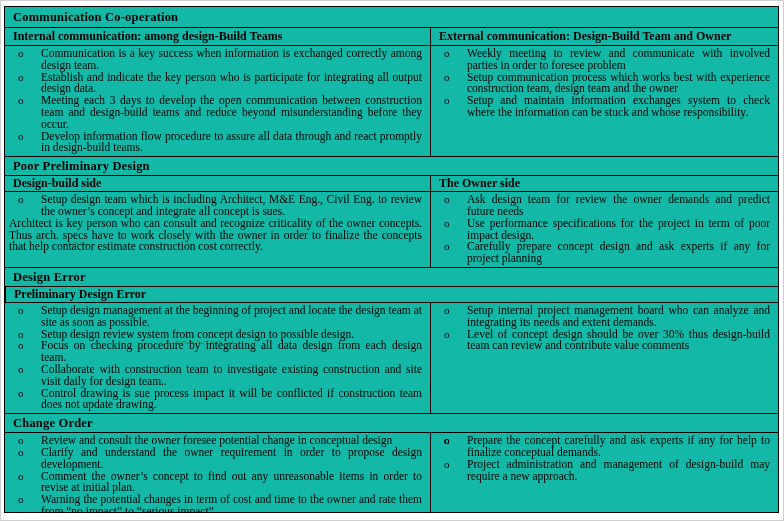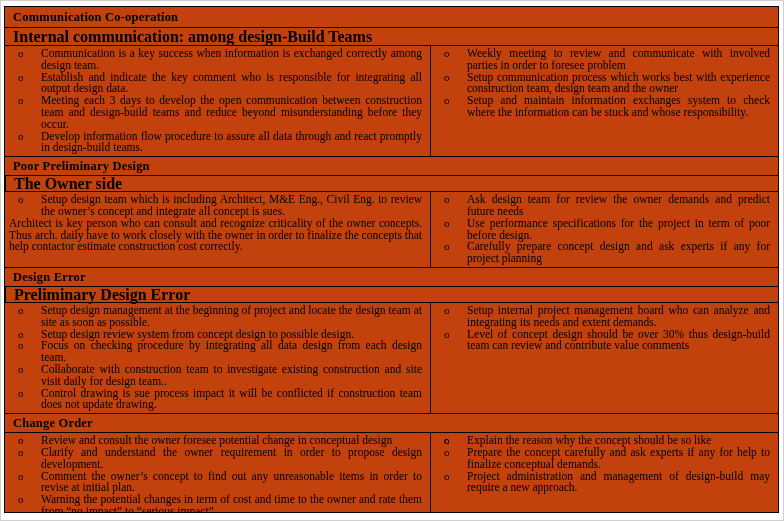--- a/index.html
+++ b/index.html
@@ -12,21 +12,21 @@
   .page {
     position: relative;
     width: 784px; height: 521px;
     background: #ffffff;
     box-shadow: inset 0 0 0 1px #cfcfcf;
   }
   .doc-table {
     position: absolute;
     left: 4px; top: 6px; right: 5px; bottom: 8px;
     border: 1px solid #000000;
-    background: #c2410c;
+    background: #14b8a6;
     display: flex;
     flex-direction: column;
     overflow: hidden;
   }
   .title-row {
     flex: 0 0 auto;
     border-bottom: 1px solid #000000;
     font-weight: bold;
     font-size: 12.5px;
     line-height: 13px;
@@ -47,21 +47,21 @@
     flex: 0 0 425px;
     box-sizing: border-box;
   }
   .cell-right {
     flex: 1 1 auto;
     border-left: 1px solid #000000;
     min-width: 0;
   }
   .hdr-row .cell-left, .hdr-row .cell-right {
     font-weight: bold;
-    font-size: 16px;
+    font-size: 12px;
     line-height: 13px;
     padding: 1px 8px 1px 8px;
   }
   .hdr-row.tall .cell-left, .hdr-row.tall .cell-right { padding-top: 2px; padding-bottom: 2px; }
   .content .cell-left, .content .cell-right {
     padding: 2px 4px 2px 0;
     font-size: 11.5px;
     line-height: 11.8px;
   }
   .bullet {
@@ -90,47 +90,49 @@
 </style>
 </head>
 <body>
 
 <div class="page">
   <div class="doc-table">
 
     <div class="title-row first">Communication Co-operation</div>
     <div class="split-row hdr-row tall">
       <div class="cell-left">Internal communication: among design-Build Teams</div>
+      <div class="cell-right">External communication: Design-Build Team and Owner</div>
     </div>
     <div class="split-row content" style="min-height:97px;">
       <div class="cell-left">
         <div class="bullet"><span class="marker">o</span><span>Communication is a key success when information is exchanged correctly among design team.</span></div>
-        <div class="bullet"><span class="marker">o</span><span>Establish and indicate the key comment who is responsible for integrating all output design data.</span></div>
+        <div class="bullet"><span class="marker">o</span><span>Establish and indicate the key person who is participate for integrating all output design data.</span></div>
         <div class="bullet"><span class="marker">o</span><span>Meeting each 3 days to develop the open communication between construction team and design-build teams and reduce beyond misunderstanding before they occur.</span></div>
         <div class="bullet"><span class="marker">o</span><span>Develop information flow procedure to assure all data through and react promptly in design-build teams.</span></div>
       </div>
       <div class="cell-right">
         <div class="bullet"><span class="marker">o</span><span>Weekly meeting to review and communicate with involved parties in order to foresee problem</span></div>
         <div class="bullet"><span class="marker">o</span><span>Setup communication process which works best with experience construction team, design team and the owner</span></div>
         <div class="bullet"><span class="marker">o</span><span>Setup and maintain information exchanges system to check where the information can be stuck and whose responsibility.</span></div>
       </div>
     </div>
 
     <div class="title-row">Poor Preliminary Design</div>
     <div class="split-row hdr-row">
+      <div class="cell-left">Design-build side</div>
       <div class="cell-right">The Owner side</div>
     </div>
     <div class="split-row content" style="min-height:66px;">
       <div class="cell-left">
         <div class="bullet"><span class="marker">o</span><span>Setup design team which is including Architect, M&amp;E Eng., Civil Eng. to review the owner’s concept and integrate all concept is sues.</span></div>
-        <div class="note"><span>Architect is key person who can consult and recognize criticality of the owner concepts. Thus arch. </span><span class="wavy">daily</span><span> have to work closely with the owner in order to finalize the concepts that help contactor estimate construction cost correctly.</span></div>
+        <div class="note"><span>Architect is key person who can consult and recognize criticality of the owner concepts. Thus arch. </span><span class="wavy">specs</span><span> have to work closely with the owner in order to finalize the concepts that help contactor estimate construction cost correctly.</span></div>
       </div>
       <div class="cell-right">
         <div class="bullet"><span class="marker">o</span><span>Ask design team for review the owner demands and predict future needs</span></div>
-        <div class="bullet"><span class="marker">o</span><span>Use performance specifications for the project in term of poor before design.</span></div>
+        <div class="bullet"><span class="marker">o</span><span>Use performance specifications for the project in term of poor impact design.</span></div>
         <div class="bullet"><span class="marker">o</span><span>Carefully prepare concept design and ask experts if any for project planning</span></div>
       </div>
     </div>
 
     <div class="title-row">Design Error</div>
     <div class="split-row hdr-row">
       <div class="cell-right">Preliminary Design Error</div>
     </div>
     <div class="split-row content" style="min-height:100px;">
       <div class="cell-left">
@@ -149,21 +151,21 @@
     <div class="title-row">Change Order</div>
     <div class="split-row content last">
       <div class="cell-left">
         <div class="bullet"><span class="marker">o</span><span>Review and consult the owner foresee potential change in conceptual design</span></div>
         <div class="bullet"><span class="marker">o</span><span>Clarify and understand the owner requirement in order to propose design development.</span></div>
         <div class="bullet"><span class="marker">o</span><span>Comment the owner’s concept to find out any unreasonable items in order to revise at initial plan.</span></div>
         <div class="bullet"><span class="marker">o</span><span>Warning the potential changes in term of cost and time to the owner and rate them from “no impact” to “serious impact”</span></div>
       </div>
       <div class="cell-right">
         <div class="bullet"><span class="marker">o</span></div>
-        <div class="bullet"><span class="marker">o</span><span>Explain the reason why the concept should be so like</span></div>
+        <div class="bullet"><span class="marker">o</span></div>
         <div class="bullet"><span class="marker">o</span><span>Prepare the concept carefully and ask experts if any for help to finalize conceptual demands.</span></div>
         <div class="bullet"><span class="marker">o</span><span>Project administration and management of design-build may require a new approach.</span></div>
 
       </div>
     </div>
 
   </div>
 </div>
 
 </body></html>

